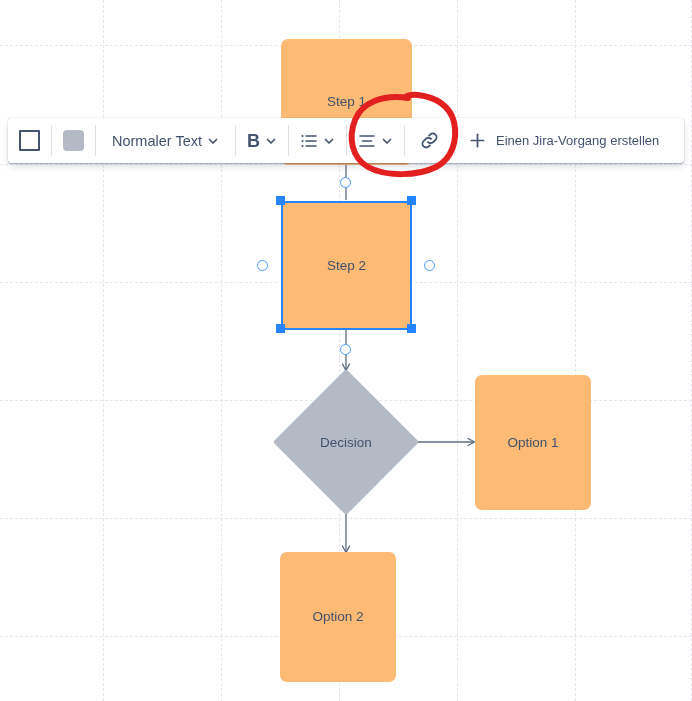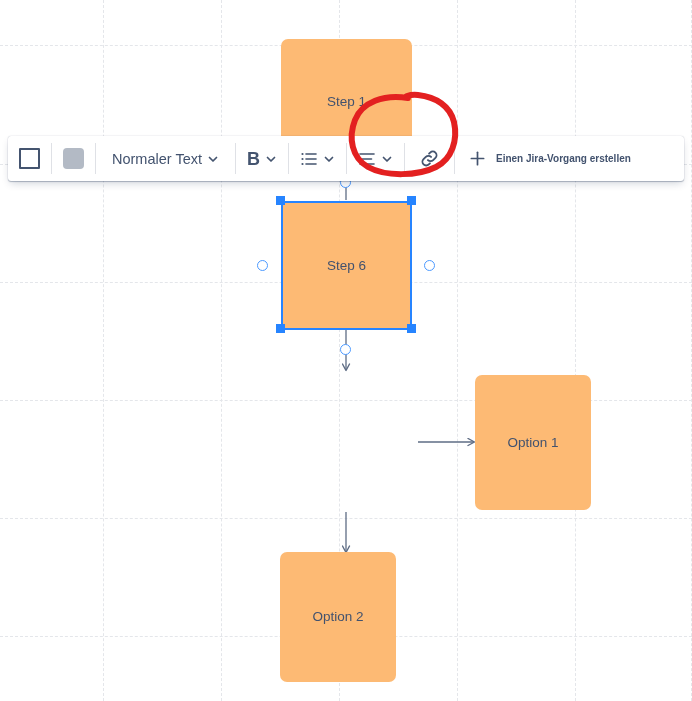--- a/index.html
+++ b/index.html
@@ -101,21 +101,21 @@
     width: 11px; height: 11px;
     border-radius: 50%;
     border: 1.6px solid #4c9aff;
     background: #ffffff;
   }
 
   
   #toolbar {
     position: absolute;
     left: 8px;
-    top: 136px;
+    top: 118px;
     height: 45px;
     background: #ffffff;
     border-radius: 3px;
     box-shadow: 0 1px 1px rgba(9,30,66,0.25), 0 0 1px rgba(9,30,66,0.31), 0 4px 8px -2px rgba(9,30,66,0.20);
     display: flex;
     align-items: stretch;
     width: 676px;
   }
   .tb-sep {
     width: 1px;
@@ -152,23 +152,22 @@
   }
   .chev { display: block; }
   .bold-glyph {
     font-family: "Liberation Sans", sans-serif;
     font-weight: bold;
     font-size: 18px;
     color: #44546f;
     line-height: 1;
   }
   .jira-label {
-    font-size: 10px;
-    color: #42526e;
-    font-weight: bold;
+    font-size: 13px;
+    color: #42526e;
   }
 
   
   #annotation {
     position: absolute;
     left: 340px;
     top: 88px;
     width: 130px;
     height: 96px;
     pointer-events: none;
@@ -208,23 +207,29 @@
     <line x1="418" y1="442" x2="474" y2="442" stroke="#5e6c84" stroke-width="1.3" marker-end="url(#arrow)"></line>
 
     <line x1="346" y1="512" x2="346" y2="552" stroke="#5e6c84" stroke-width="1.3" marker-end="url(#arrow)"></line>
   </svg>
 
   <div class="shape" style="left:281px; top:39px; width:131px; height:126px;">
     <span class="shape-label">Step 1</span>
   </div>
 
   <div class="shape" style="left:281px; top:201px; width:131px; height:129px;">
-    <span class="shape-label">Step 6</span>
-  </div>
-
+    <span class="shape-label">Step 2</span>
+  </div>
+
+  <div class="diamond-wrap" style="left:274px; top:370px; width:144px; height:144px;">
+    <svg class="diamond-shape" viewBox="0 0 144 144">
+      <path d="M72 3 L141 72 L72 141 L3 72 Z" fill="#b3bac5" stroke="#b3bac5" stroke-width="6" stroke-linejoin="round"></path>
+    </svg>
+    <span class="diamond-label">Decision</span>
+  </div>
 
   <div class="shape" style="left:475px; top:375px; width:116px; height:135px;">
     <span class="shape-label">Option 1</span>
   </div>
 
   <div class="shape" style="left:280px; top:552px; width:116px; height:130px;">
     <span class="shape-label">Option 2</span>
   </div>
 
   <div class="sel-box" style="left:281px; top:201px; width:131px; height:129px;"></div>

